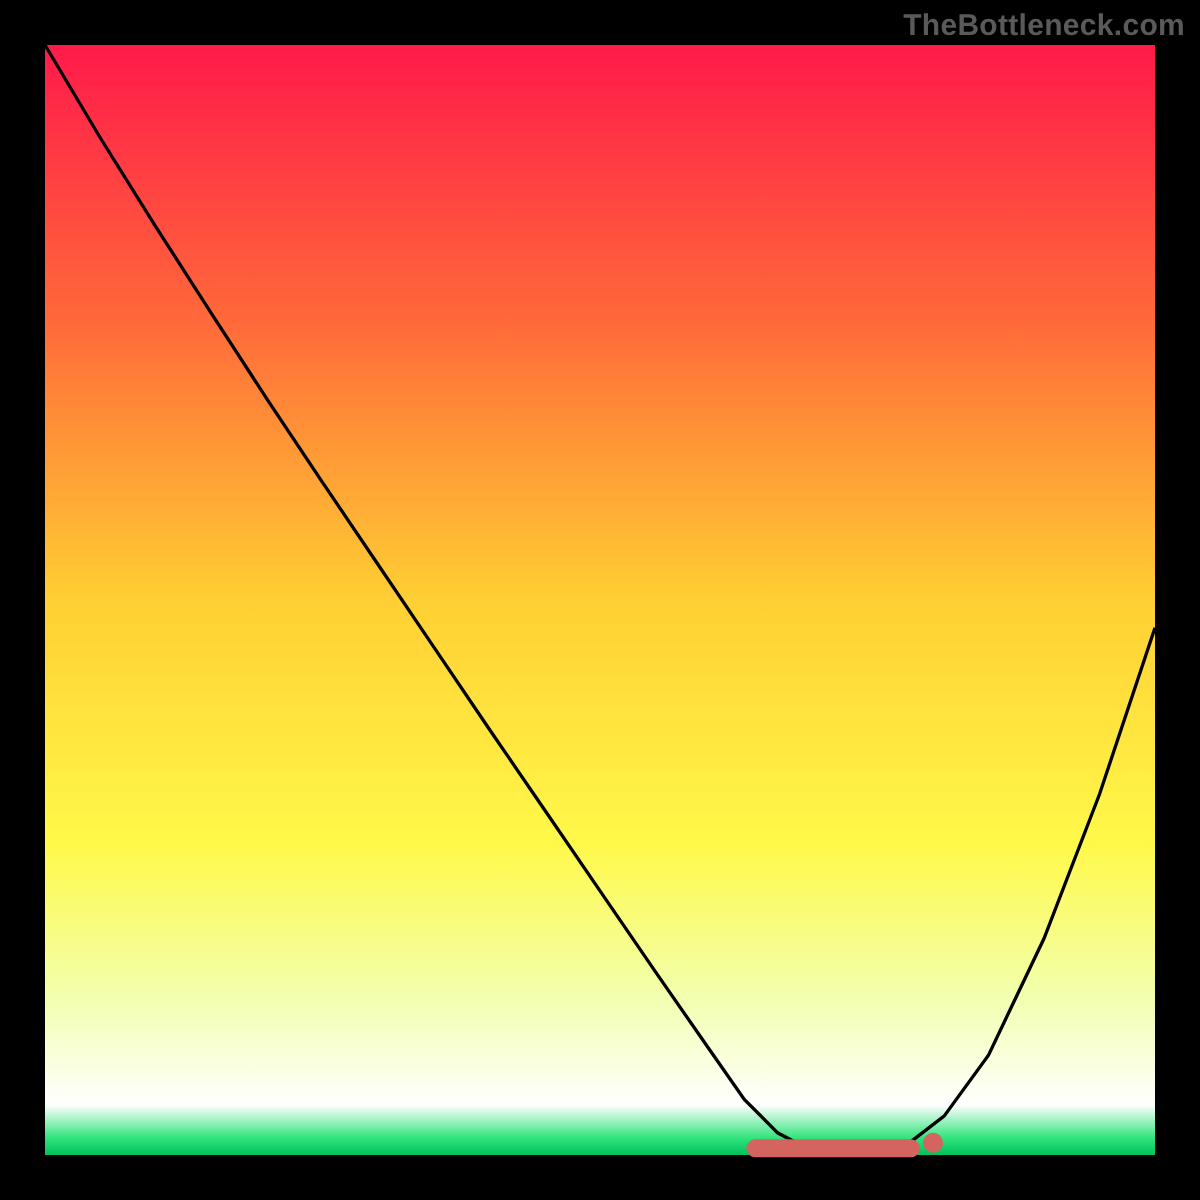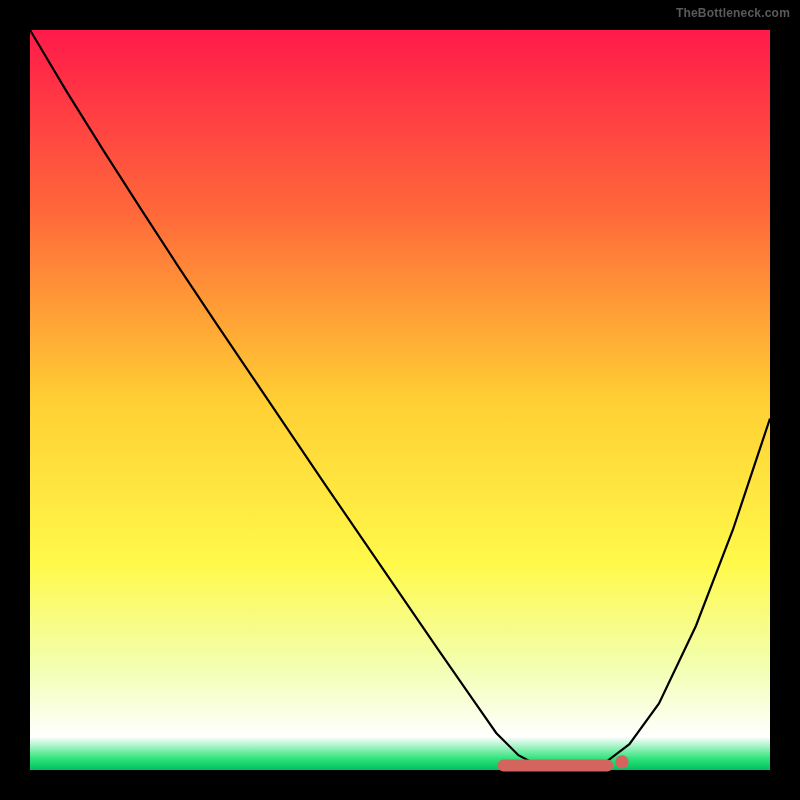--- a/index.html
+++ b/index.html
@@ -15,21 +15,21 @@
     position: relative;
     width: 800px;
     height: 800px;
     background: #000;
   }
   .attribution {
     position: absolute;
     top: 6px;
     right: 10px;
     color: #5a5a5a;
-    font-size: 12px;
+    font-size: 20px;
     font-weight: 600;
     letter-spacing: 0.2px;
     z-index: 3;
   }
   svg.plot {
     position: absolute;
     top: 0;
     left: 0;
     z-index: 1;
   }

